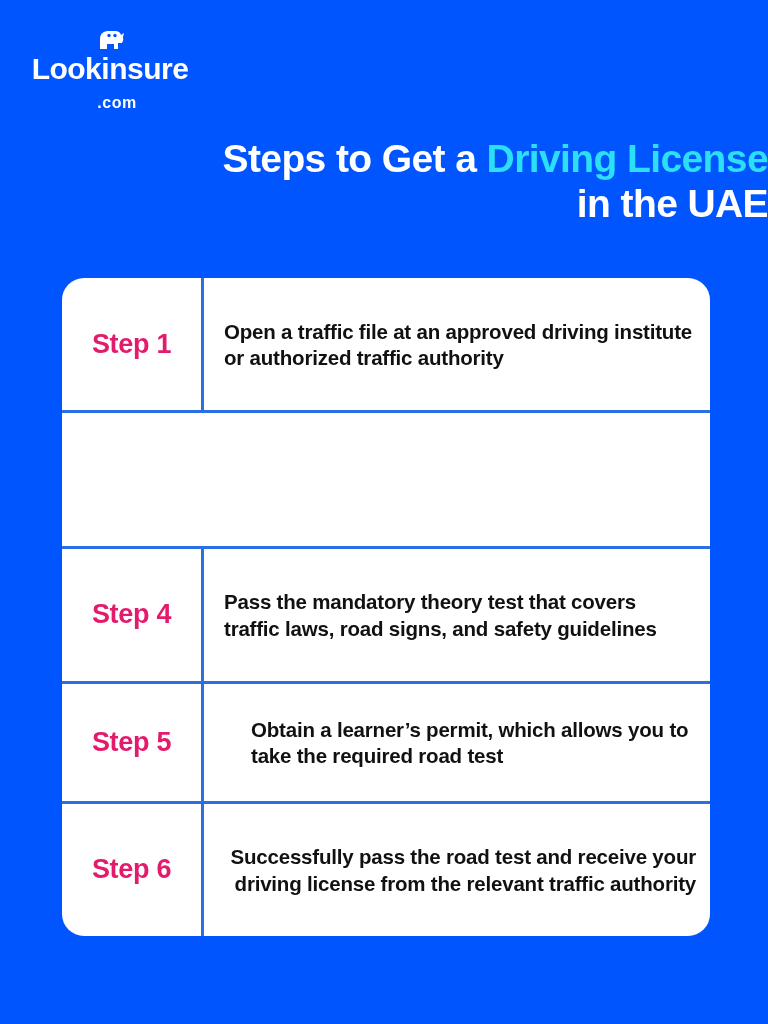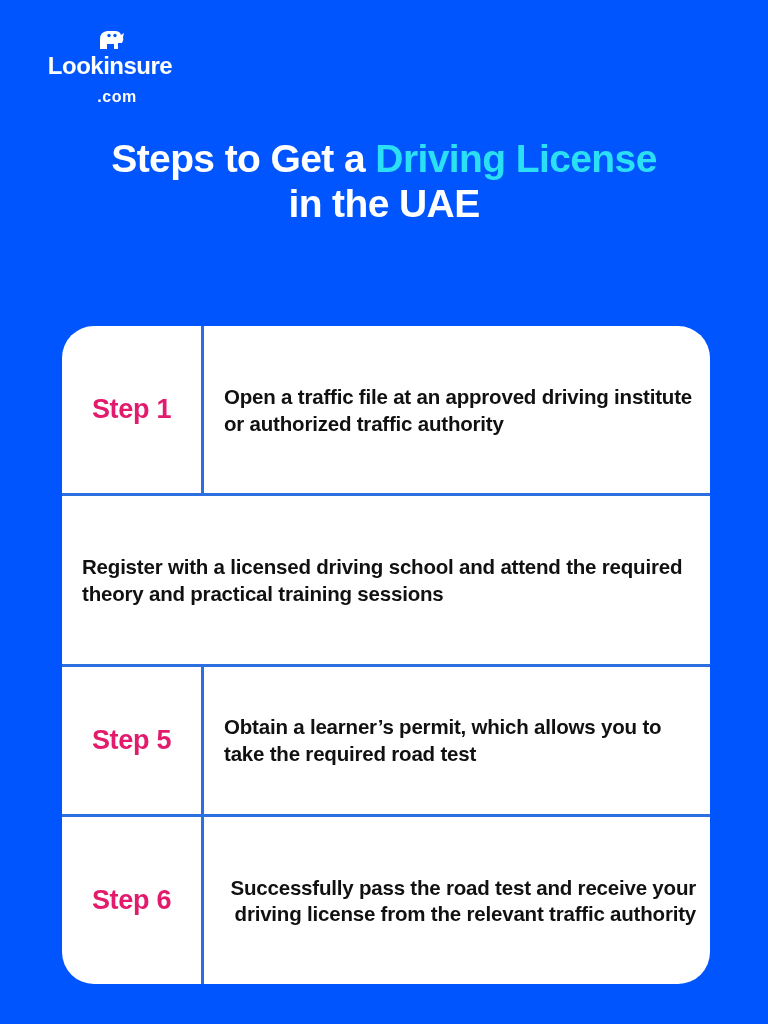--- a/index.html
+++ b/index.html
@@ -25,21 +25,21 @@
   }
   .logo-mark {
     display: block;
     margin: 0 auto 2px auto;
     width: 34px;
     height: 26px;
   }
   .logo-word {
     display: block;
     color: #ffffff;
-    font-size: 24px;
+    font-size: 30px;
     font-weight: 700;
     letter-spacing: -0.5px;
     line-height: 1.0;
   }
   .logo-dotcom {
     display: block;
     color: #ffffff;
     font-size: 16px;
     font-weight: 700;
     letter-spacing: 0.5px;
@@ -47,21 +47,21 @@
     margin-top: 10px;
     padding-left: 14px;
   }
 
   
   .heading {
     position: absolute;
     left: 0;
     top: 136px;
     width: 768px;
-    text-align: center;
+    text-align: right;
     line-height: 1.16;
   }
   .heading .line {
     display: block;
     font-size: 39px;
     font-weight: 700;
     letter-spacing: -0.6px;
     color: #ffffff;
   }
   .heading .accent {
@@ -69,39 +69,39 @@
   }
 
   
   .steps-card {
     position: absolute;
     left: 62px;
     top: 278px;
     width: 648px;
     height: 658px;
     background: #ffffff;
-    border-radius: 32px;
+    border-radius: 22px;
     overflow: hidden;
     display: flex;
     flex-direction: column;
-    margin-top: 48px;
   }
   .step-row {
     display: flex;
     align-items: stretch;
     flex: 1 1 0;
     border-bottom: 3px solid #2b6fe0;
     min-height: 0;
   }
   .step-row:last-child {
     border-bottom: none;
     text-align: right;
   }
   .step-row.two-line {
     flex: 0.88 1 0;
+    gap: 27px;
   }
   .step-label-cell {
     width: 139px;
     flex: 0 0 139px;
     border-right: 3px solid #2b6fe0;
     display: flex;
     align-items: center;
     justify-content: center;
   }
   .step-label {
@@ -150,25 +150,30 @@
     <div class="step-label-cell">
       <span class="step-label">Step 1</span>
     </div>
     <div class="step-text-cell">
       <span class="step-text">Open a traffic file at an approved driving institute or authorized traffic authority</span>
     </div>
   </div>
 
 
   <div class="step-row">
+  </div>
+
+  <div class="step-row">
+    <div class="step-label-cell">
+      <span class="step-label">Step 4</span>
+    </div>
     <div class="step-text-cell">
-      <span class="step-text">Register with a licensed driving school and attend the required theory and practical training sessions</span>
+      <span class="step-text">Pass the mandatory theory test that covers traffic laws, road signs, and safety guidelines</span>
     </div>
   </div>
-
 
   <div class="step-row two-line">
     <div class="step-label-cell">
       <span class="step-label">Step 5</span>
     </div>
     <div class="step-text-cell">
       <span class="step-text">Obtain a learner’s permit, which allows you to take the required road test</span>
     </div>
   </div>
 

